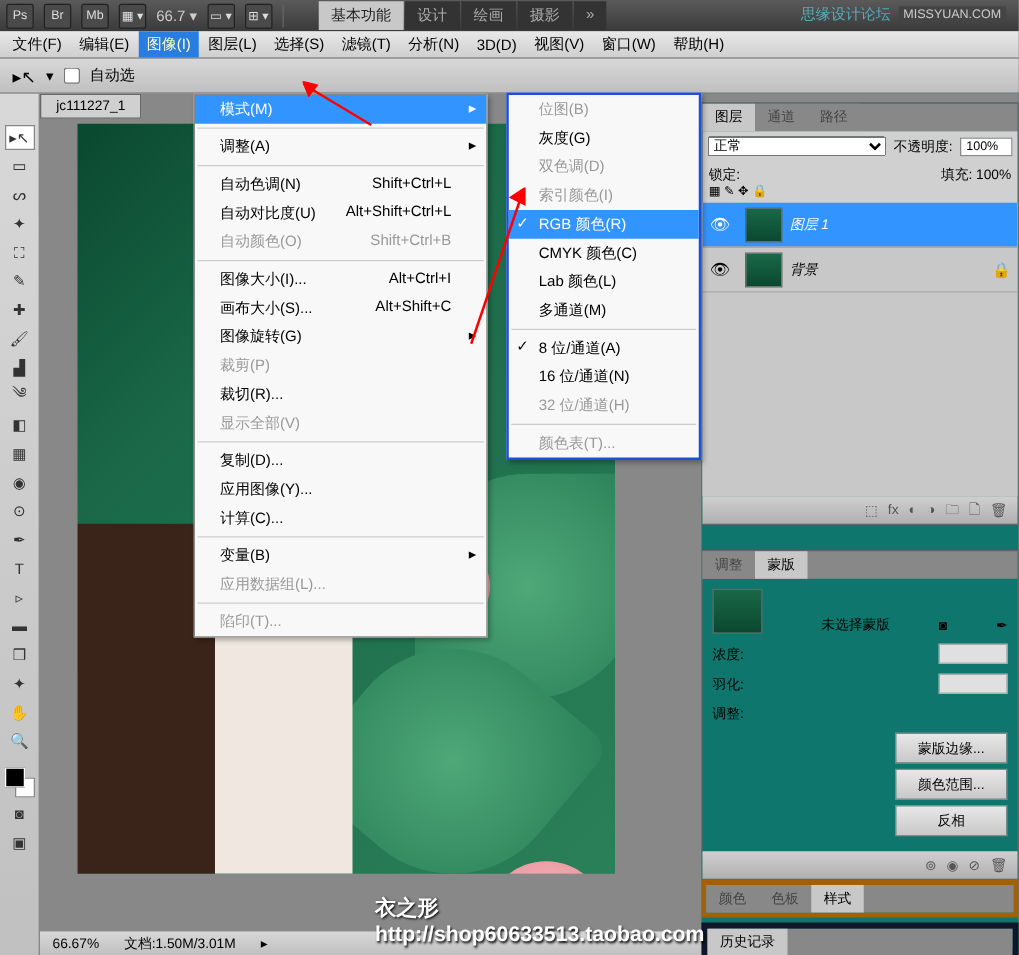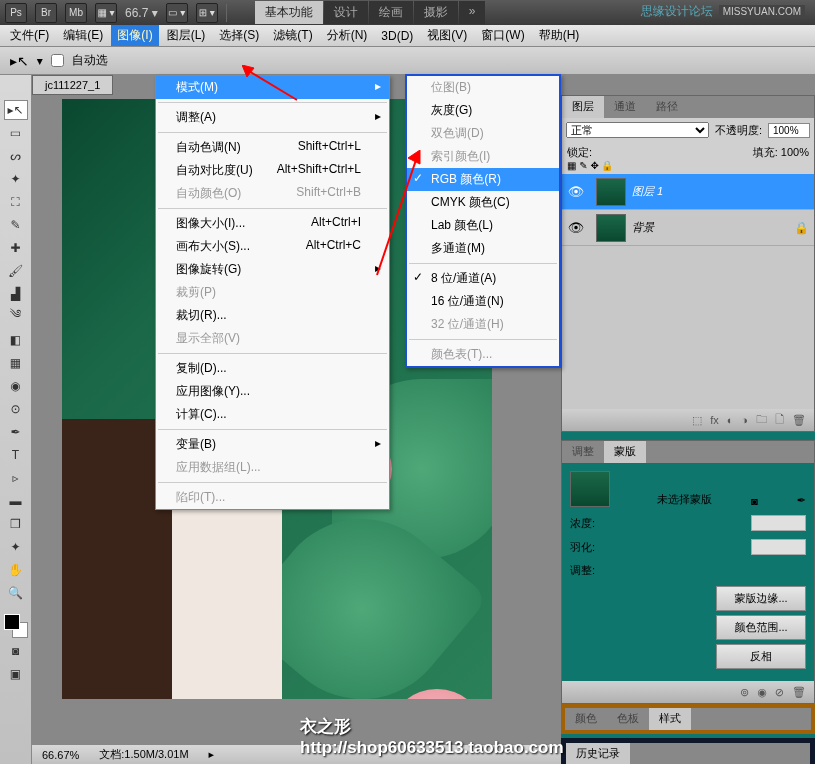--- a/index.html
+++ b/index.html
@@ -71,21 +71,21 @@
 .lock-icons { font-size: 10px; display: flex; gap: 4px; }
 .layer-list { flex: 1; background: #c8c8c8; overflow: auto; }
 .layer-row { display: flex; align-items: center; height: 36px; border-bottom: 1px solid #aaa; }
 .layer-row.selected { background: #3294ff; color: white; }
 .layer-row .eye { width: 28px; text-align: center; font-size: 13px; }
 .layer-row .thumb { width: 30px; height: 28px; background: linear-gradient(#1a6848, #0a4830); border: 1px solid #666; margin: 0 6px; }
 .layer-row .name { flex: 1; font-style: italic; font-size: 11px; }
 .layer-row .lock { width: 20px; }
 .panel-footer { height: 22px; background: linear-gradient(#d0d0d0, #b0b0b0); display: flex; align-items: center; justify-content: flex-end; gap: 8px; padding: 0 8px; font-size: 11px; color: #555; }
 
-.masks-panel { border: 1px solid #666; margin-top: 8px; }
+.masks-panel { border: 1px solid #666; margin-top: 20px; }
 .masks-body { padding: 8px; font-size: 11px; }
 .masks-row { display: flex; justify-content: space-between; align-items: flex-end; margin-bottom: 8px; }
 .masks-row .field { background: #e0e0e0; border: 1px solid #aaa; width: 55px; height: 16px; }
 .masks-btn { background: linear-gradient(#e8e8e8,#c8c8c8); border: 1px solid #888; padding: 4px 10px; font-size: 11px; margin-left: auto; display: block; margin-bottom: 4px; width: 90px; }
 .masks-thumb { width: 40px; height: 36px; background: linear-gradient(#1a6848,#0a4830); border: 1px solid #666; display: inline-block; vertical-align: middle; margin-right: 8px; }
 
 .bottom-tabs { border: 4px solid #a16207; margin-top: 0; text-align: right; }
 .hist-panel { border: 5px solid #0f172a; margin-top: 4px; height: 26px; }
 
 .watermark { position: absolute; bottom: 6px; left: 300px; z-index: 300; color: white; font-weight: bold; text-shadow: 1px 1px 2px black; font-size: 17px; text-align: left; }
@@ -203,21 +203,21 @@
           <span>自动颜色(O)</span>
           <span>Shift+Ctrl+B</span>
         </div>
       <div class="menu-sep"></div>
       <div class="menu-item">
           <span>图像大小(I)...</span>
           <span>Alt+Ctrl+I</span>
         </div>
       <div class="menu-item">
           <span>画布大小(S)...</span>
-          <span>Alt+Ctrl+C</span>
+          <span>Alt+Shift+C</span>
         </div>
       <div class="menu-item">
           <span>图像旋转(G)</span>
           <span class="arr">▸</span>
         </div>
       <div class="menu-item disabled">
           <span>裁剪(P)</span>
         </div>
       <div class="menu-item">
           <span>裁切(R)...</span>

